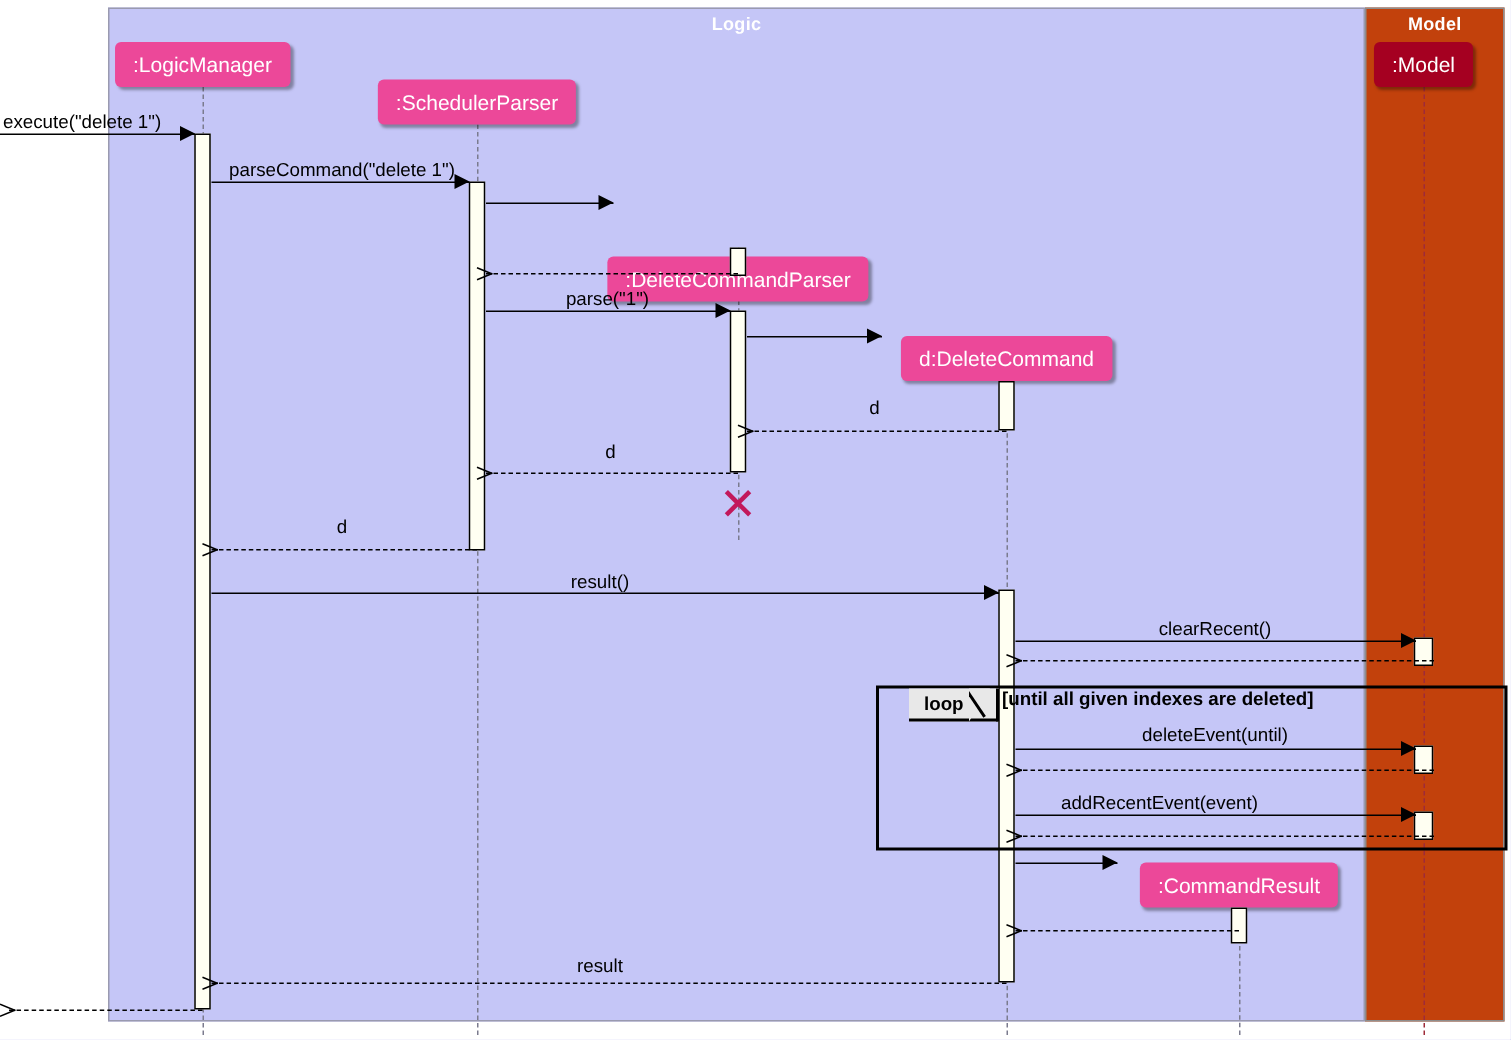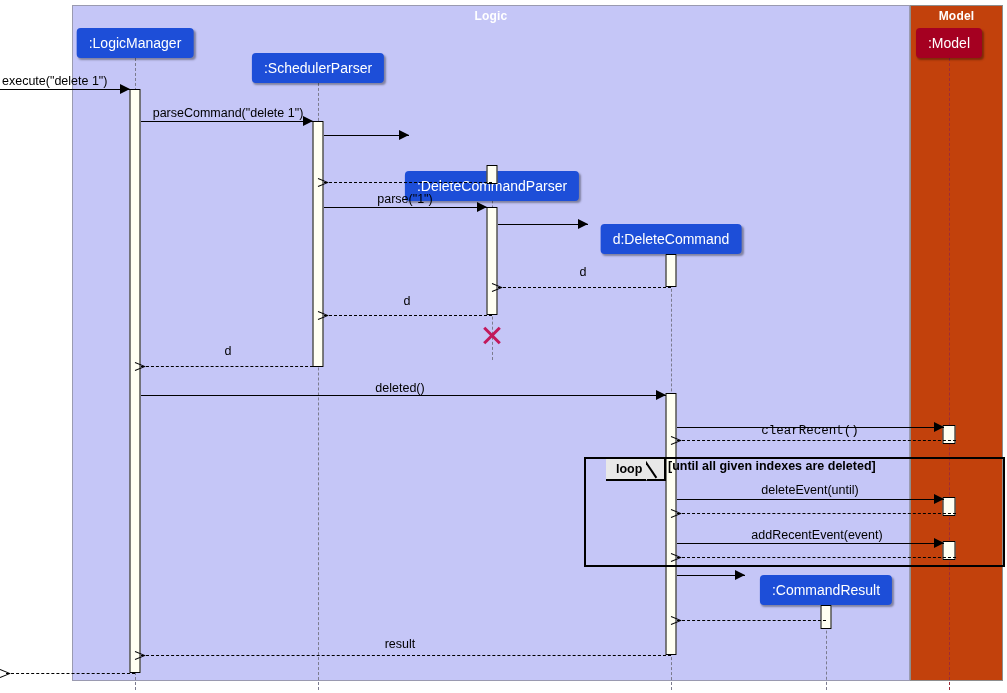--- a/index.html
+++ b/index.html
@@ -54,21 +54,21 @@
     width: 0;
     border-left: 1px dashed #7b7b8e;
   }
   .lifeline.red { border-left-color: #9e2b39; }
 
   
   .participant {
     position: absolute;
     box-sizing: border-box;
     transform: translateX(-50%);
-    background: #1d4ed8;
+    background: #ec4899;
     color: #ffffff;
     font-size: 14px;
     line-height: 30px;
     height: 30px;
     padding: 0 12px;
     border-radius: 4px;
     white-space: nowrap;
     text-align: center;
     box-shadow: 2px 2px 2px rgba(0,0,0,0.35);
   }
@@ -246,39 +246,39 @@
   <div class="msg-label" style="left:407px; top:294px;">d</div>
   <div class="msg-line dashed" style="left:324px; top:315px; width:168px;"></div>
   <div class="arrow-open left" style="left:318px; top:310px;"></div>
 
   <div class="destroy" style="left:492px; top:335px;"></div>
 
   <div class="msg-label" style="left:228px; top:344px;">d</div>
   <div class="msg-line dashed" style="left:141px; top:366px; width:177px;"></div>
   <div class="arrow-open left" style="left:135px; top:361px;"></div>
 
-  <div class="msg-label" style="left:400px; top:381px;">deleted()</div>
+  <div class="msg-label" style="left:400px; top:381px;">result()</div>
   <div class="msg-line" style="left:141px; top:395px; width:525px;"></div>
   <div class="arrow-head right" style="left:656px; top:390px;"></div>
 
-  <div class="msg-label" style="left:810px; top:424px;font-family:Liberation Mono, monospace;">clearRecent()</div>
+  <div class="msg-label" style="left:810px; top:412px;">clearRecent()</div>
   <div class="msg-line" style="left:677px; top:427px; width:267px;"></div>
   <div class="arrow-head right" style="left:934px; top:422px;"></div>
 
   <div class="msg-line dashed" style="left:677px; top:440px; width:279px;"></div>
   <div class="arrow-open left" style="left:671px; top:435px;"></div>
 
   <div class="msg-label" style="left:810px; top:483px;">deleteEvent(until)</div>
   <div class="msg-line" style="left:677px; top:499px; width:267px;"></div>
   <div class="arrow-head right" style="left:934px; top:494px;"></div>
 
   <div class="msg-line dashed" style="left:677px; top:513px; width:279px;"></div>
   <div class="arrow-open left" style="left:671px; top:508px;"></div>
 
-  <div class="msg-label" style="left:817px; top:528px;">addRecentEvent(event)</div>
+  <div class="msg-label" style="left:773px; top:528px;">addRecentEvent(event)</div>
   <div class="msg-line" style="left:677px; top:543px; width:267px;"></div>
   <div class="arrow-head right" style="left:934px; top:538px;"></div>
 
   <div class="msg-line dashed" style="left:677px; top:557px; width:279px;"></div>
   <div class="arrow-open left" style="left:671px; top:552px;"></div>
 
   <div class="msg-line" style="left:677px; top:575px; width:68px;"></div>
   <div class="arrow-head right" style="left:735px; top:570px;"></div>
 
   <div class="msg-line dashed" style="left:677px; top:620px; width:149px;"></div>

